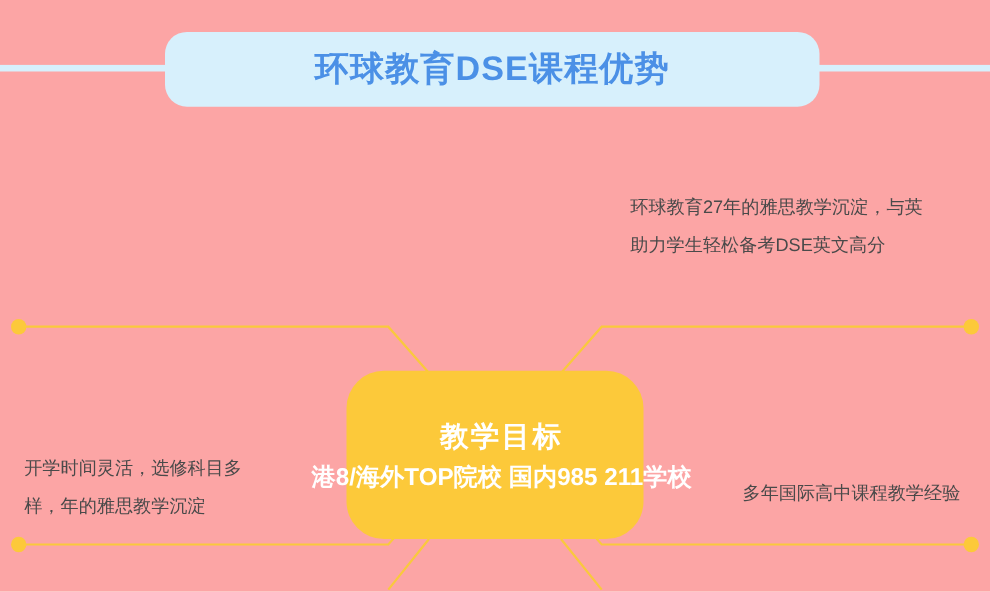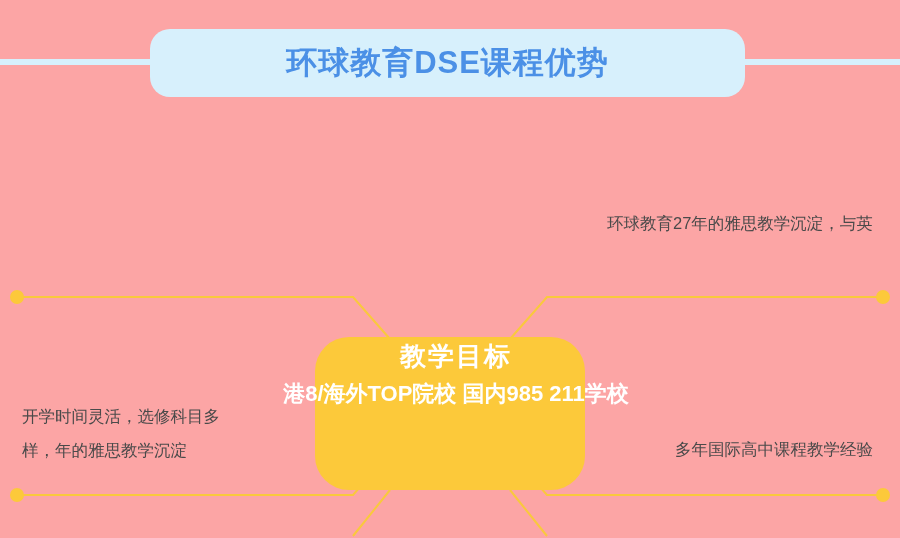--- a/index.html
+++ b/index.html
@@ -63,21 +63,21 @@
     position: absolute;
     left: 315px;
     top: 337px;
     width: 270px;
     height: 153px;
     background: #fcc93a;
     border-radius: 34px;
     display: flex;
     flex-direction: column;
     align-items: center;
-    justify-content: flex-start;
+    justify-content: center;
     box-sizing: border-box;
     padding-top: 4px;
     padding-left: 12px;
   }
   .goal-title {
     color: #ffffff;
     font-size: 26px;
     font-weight: bold;
     letter-spacing: 2px;
     line-height: 1.2;
@@ -96,22 +96,22 @@
   .text-block {
     position: absolute;
     color: #4a4a4a;
     font-size: 16.5px;
     line-height: 34px;
     white-space: nowrap;
   }
   .text-block .line { display: block; }
 
   .tb-top-left    { left: 22px;  top: 172px; }
-  .tb-top-right   { left: 607px; top: 172px; margin-top: 34px; }
-  .tb-bottom-left { left: 22px;  top: 400px; font-family: Liberation Serif, serif; }
+  .tb-top-right   { left: 573px; top: 172px; }
+  .tb-bottom-left { left: 22px;  top: 409px; }
   .tb-bottom-right{ left: 675px; top: 432px; }
 </style>
 </head>
 <body>
 
 <div id="infographic">
 
   <div class="header-rule left"></div>
   <div class="header-rule right"></div>
 
@@ -142,20 +142,21 @@
     <div class="goal-title">教学目标</div>
     <div class="goal-sub">
       <span class="line">港8/海外TOP院校</span>
       <span class="line">国内985 211学校</span>
     </div>
   </div>
 
 
   <div class="text-block tb-top-right">
     <span class="line">环球教育27年的雅思教学沉淀，与英</span>
+    <span class="line">助力学生轻松备考DSE英文高分</span>
   </div>
 
   <div class="text-block tb-bottom-left">
     <span class="line">开学时间灵活，选修科目多</span>
     <span class="line">样，年的雅思教学沉淀</span>
   </div>
 
   <div class="text-block tb-bottom-right">
     <span class="line">多年国际高中课程教学经验</span>
   </div>

